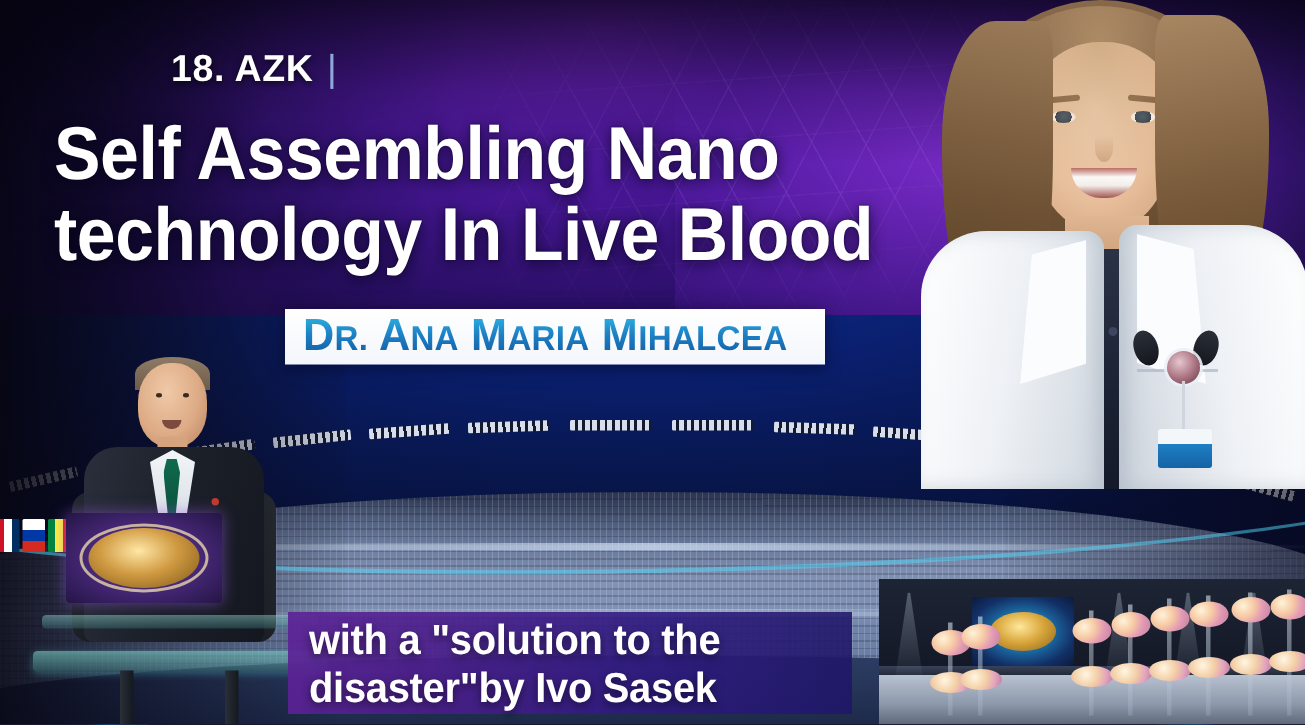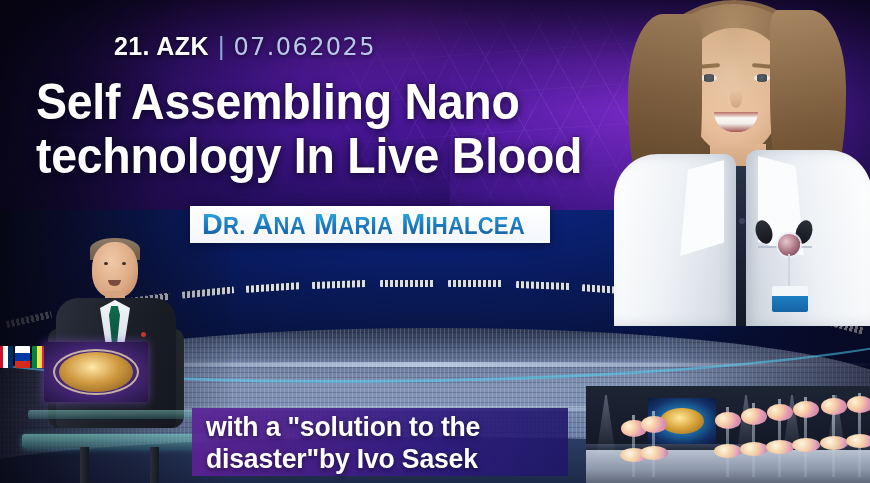--- a/index.html
+++ b/index.html
@@ -495,23 +495,22 @@
     <div class="p-pocket"></div>
     <div class="p-stetho-l"></div>
     <div class="p-stetho-r"></div>
     <div class="p-reel"></div>
     <div class="p-reel-cord"></div>
     <div class="p-badge"></div>
   </div>
 
 
   <div class="header-line">
-    <span class="hdr-azk">21. AZK</span>
+    <span class="hdr-azk">18. AZK</span>
     <span class="hdr-sep">|</span>
-    <span class="hdr-date">07.062025</span>
   </div>
 
   <div class="title">
     <div>Self Assembling Nano</div>
     <div>technology In Live Blood</div>
   </div>
 
   <div class="name-band">
     <span class="name-text">
       <span>D<span class="sm">R.</span></span>

